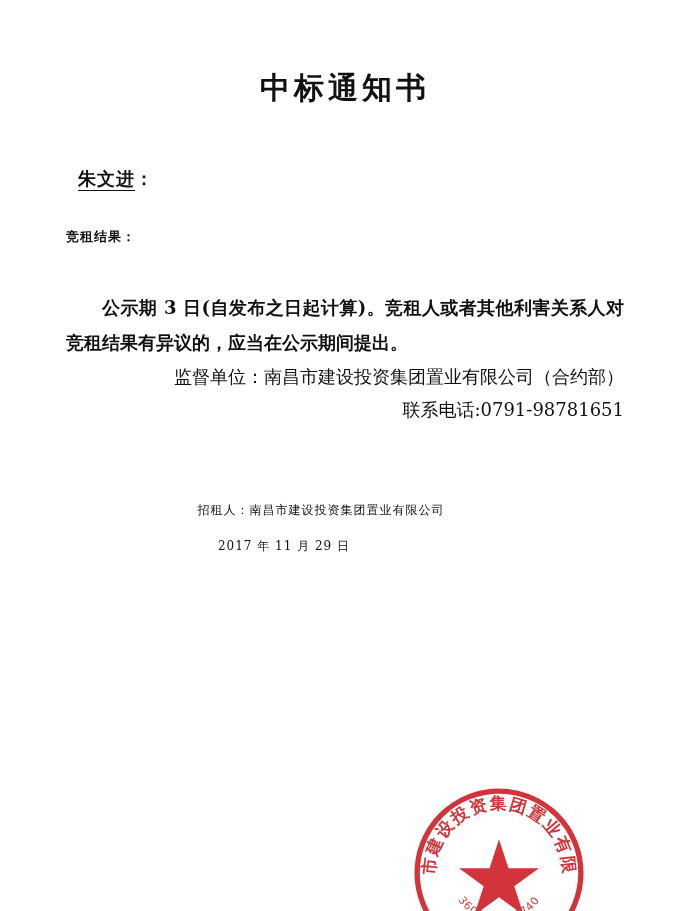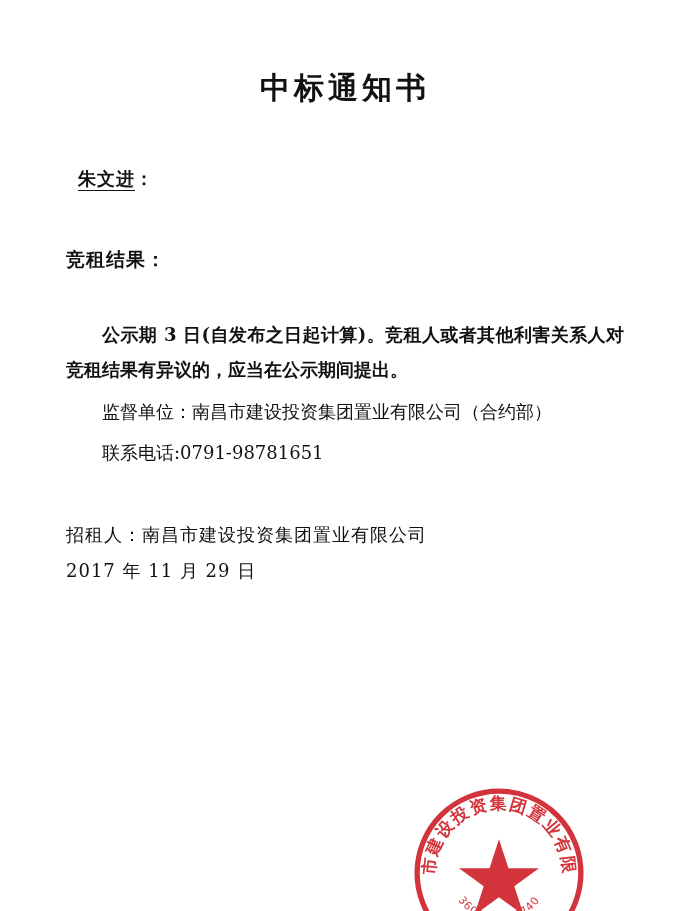--- a/index.html
+++ b/index.html
@@ -52,22 +52,22 @@
   }
   .indent {
     text-indent: 36px;
   }
   .u {
     text-decoration: underline;
     text-underline-offset: 3px;
     font-weight: bold;
   }
   .result-row {
-    margin-top: 56px;
-    font-size: 19px;
+    margin-top: 37px;
+    font-size: 13px;
     font-weight: bold;
     letter-spacing: 1px;
     display: flex;
     align-items: baseline;
     text-align: center;
   }
   .result-label {
     white-space: nowrap;
   }
   .result-value {
@@ -78,30 +78,31 @@
   }
   .notice-para {
     margin-top: 44px;
     font-size: 18px;
     line-height: 35px;
     text-align: justify;
     text-justify: inter-ideograph;
     font-weight: bold;
   }
   .info-line {
-    margin-top: 8px;
+    margin-top: 0;
     font-size: 18px;
     line-height: 33px;
     text-indent: 36px;
+    text-align: right;
   }
   .signature {
-    margin-top: 48px;
-    font-size: 18px;
+    margin-top: 66px;
+    font-size: 12px;
     line-height: 36px;
-    text-align: left;
+    text-align: center;
     padding-right: 48px;
     letter-spacing: 1px;
     position: relative;
     z-index: 1;
   }
   .sig-date {
     padding-right: 74px;
   }
   
   .seal {

